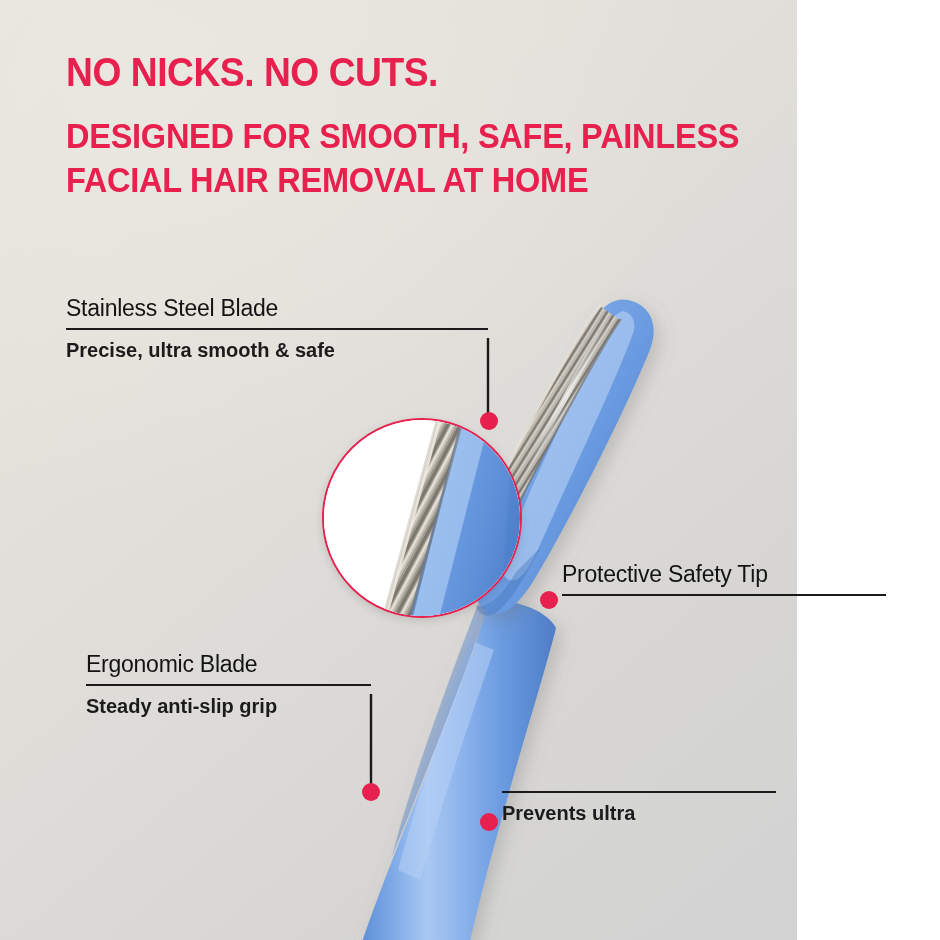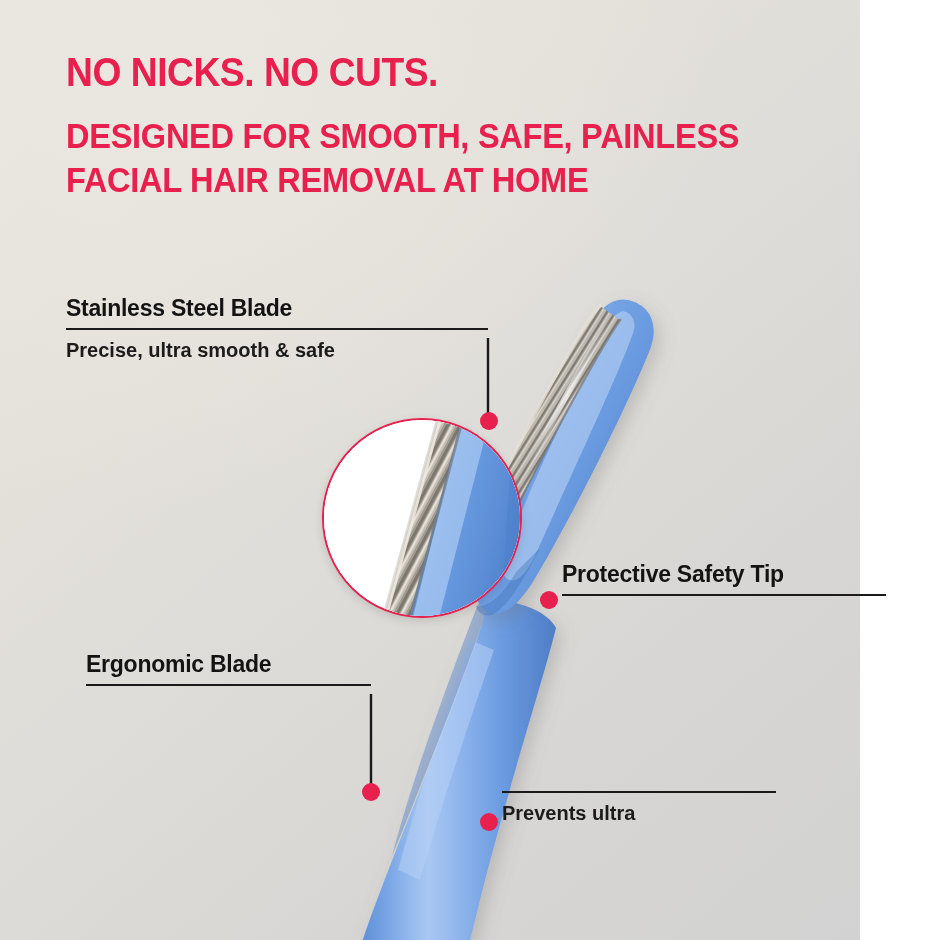--- a/index.html
+++ b/index.html
@@ -6,21 +6,21 @@
   * { margin:0; padding:0; box-sizing:border-box; }
 
   html, body {
     width:940px; height:940px;
     overflow:hidden;
     font-family:"Liberation Sans", sans-serif;
   }
 
   #stage {
     position:relative;
-    width:860px; height:940px;
+    width:797px; height:940px;
     background:
       radial-gradient(ellipse 900px 700px at 18% 8%, #EAE6E0 0%, rgba(234,230,224,0) 62%),
       linear-gradient(140deg, #E9E5DF 0%, #E4E1DB 28%, #DEDCD8 52%, #D7D6D4 74%, #D2D2D2 100%);
   }
 
   
   #headline {
     position:absolute;
     left:66px; top:52px;
     width:830px;
@@ -47,21 +47,21 @@
   }
   .hl-sub div { white-space:nowrap; }
 
   
   #product { position:absolute; inset:0; }
 
   
   .callout { position:absolute; }
   .callout .co-title {
     font-size:23px;
-    font-weight:bold;
+    font-weight:normal;
     color:#131313;
     letter-spacing:-0.25px;
     white-space:nowrap;
     line-height:1.1;
   }
   .callout .co-desc {
     font-size:20px;
     font-weight:bold;
     color:#1b1b1b;
     white-space:nowrap;
@@ -254,20 +254,21 @@
 
   <div class="callout" id="co-blade">
     <div class="co-title">Stainless Steel Blade</div>
     <div class="co-rule"></div>
     <div class="co-desc">Precise, ultra smooth &amp; safe</div>
   </div>
 
   <div class="callout" id="co-grip">
     <div class="co-title">Ergonomic Blade</div>
     <div class="co-rule"></div>
+    <div class="co-desc">Steady anti-slip grip</div>
   </div>
 
   <div class="callout" id="co-safety">
     <div class="co-title">Protective Safety Tip</div>
     <div class="co-rule"></div>
   </div>
 
   <div class="callout" id="co-zigzag">
     <div class="co-rule"></div>
     <div class="co-desc">Prevents ultra</div>

